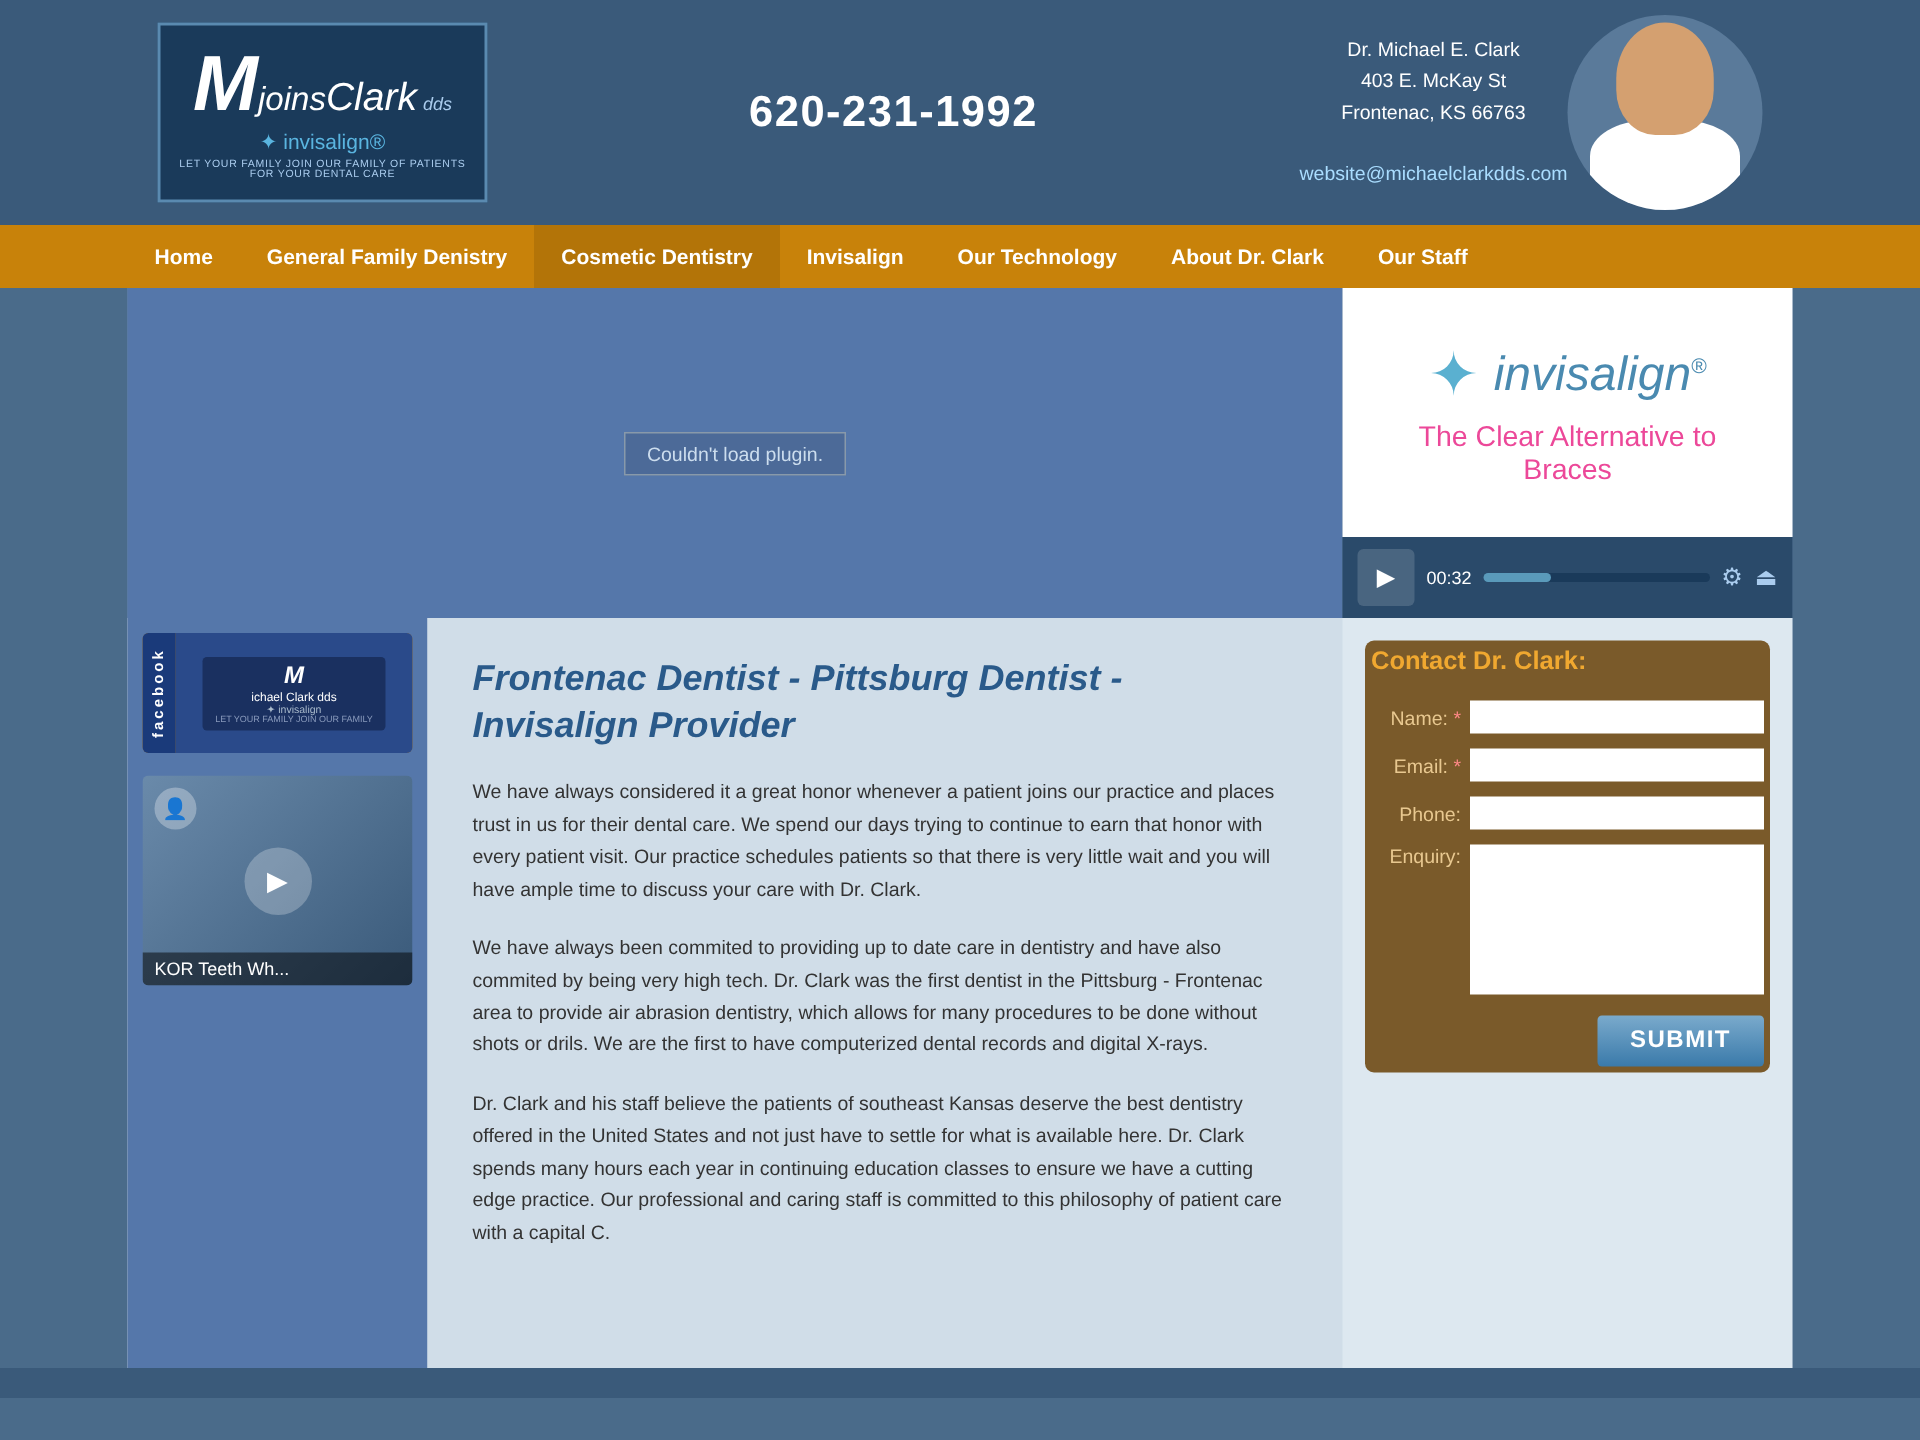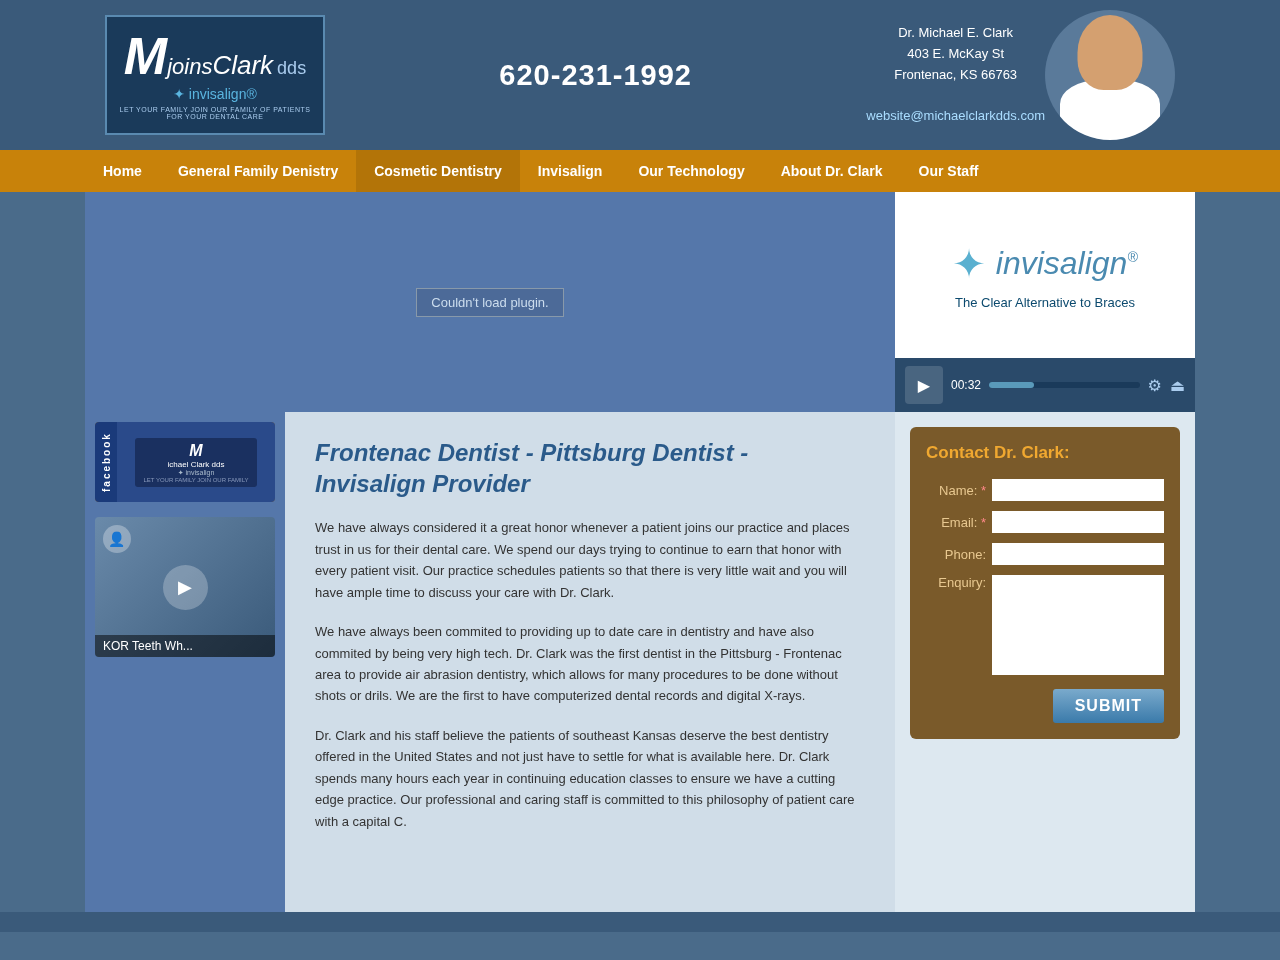--- a/index.html
+++ b/index.html
@@ -42,23 +42,24 @@
       font-weight: bold;
       color: white;
       line-height: 1;
     }
     .logo-ichael {
       font-size: 22px;
       font-style: italic;
       color: white;
     }
     .logo-dds {
-      font-size: 18px;
+      font-size: 12px;
       color: #aaccee;
       margin-left: 4px;
+      font-style: italic;
     }
     .logo-invisalign {
       color: #5ab5e0;
       font-size: 14px;
       margin-top: 4px;
     }
     .logo-tagline {
       font-size: 7px;
       color: #aaccee;
       text-align: center;
@@ -202,22 +203,22 @@
       font-size: 32px;
       color: #4a8ab0;
       font-style: italic;
     }
     .invis-r {
       font-size: 14px;
       vertical-align: super;
       color: #4a8ab0;
     }
     .invis-tagline {
-      color: #0c4a6e;
-      font-size: 13px;
+      color: #ec4899;
+      font-size: 19px;
       margin-top: 8px;
       text-align: center;
     }
     .video-controls {
       background: #2a4a6a;
       padding: 8px 10px;
       display: flex;
       align-items: center;
       gap: 8px;
     }
@@ -380,21 +381,21 @@
       font-size: 13px;
       color: #333;
       line-height: 1.65;
       margin-bottom: 18px;
     }
 
     
     .contact-panel {
       width: 270px;
       background: #7a5a2a;
-      padding: 16px;
+      padding: 4px;
       border-radius: 6px;
       margin: 15px;
       align-self: flex-start;
     }
     .contact-title {
       color: #f0a830;
       font-size: 17px;
       font-weight: bold;
       margin-bottom: 16px;
     }

